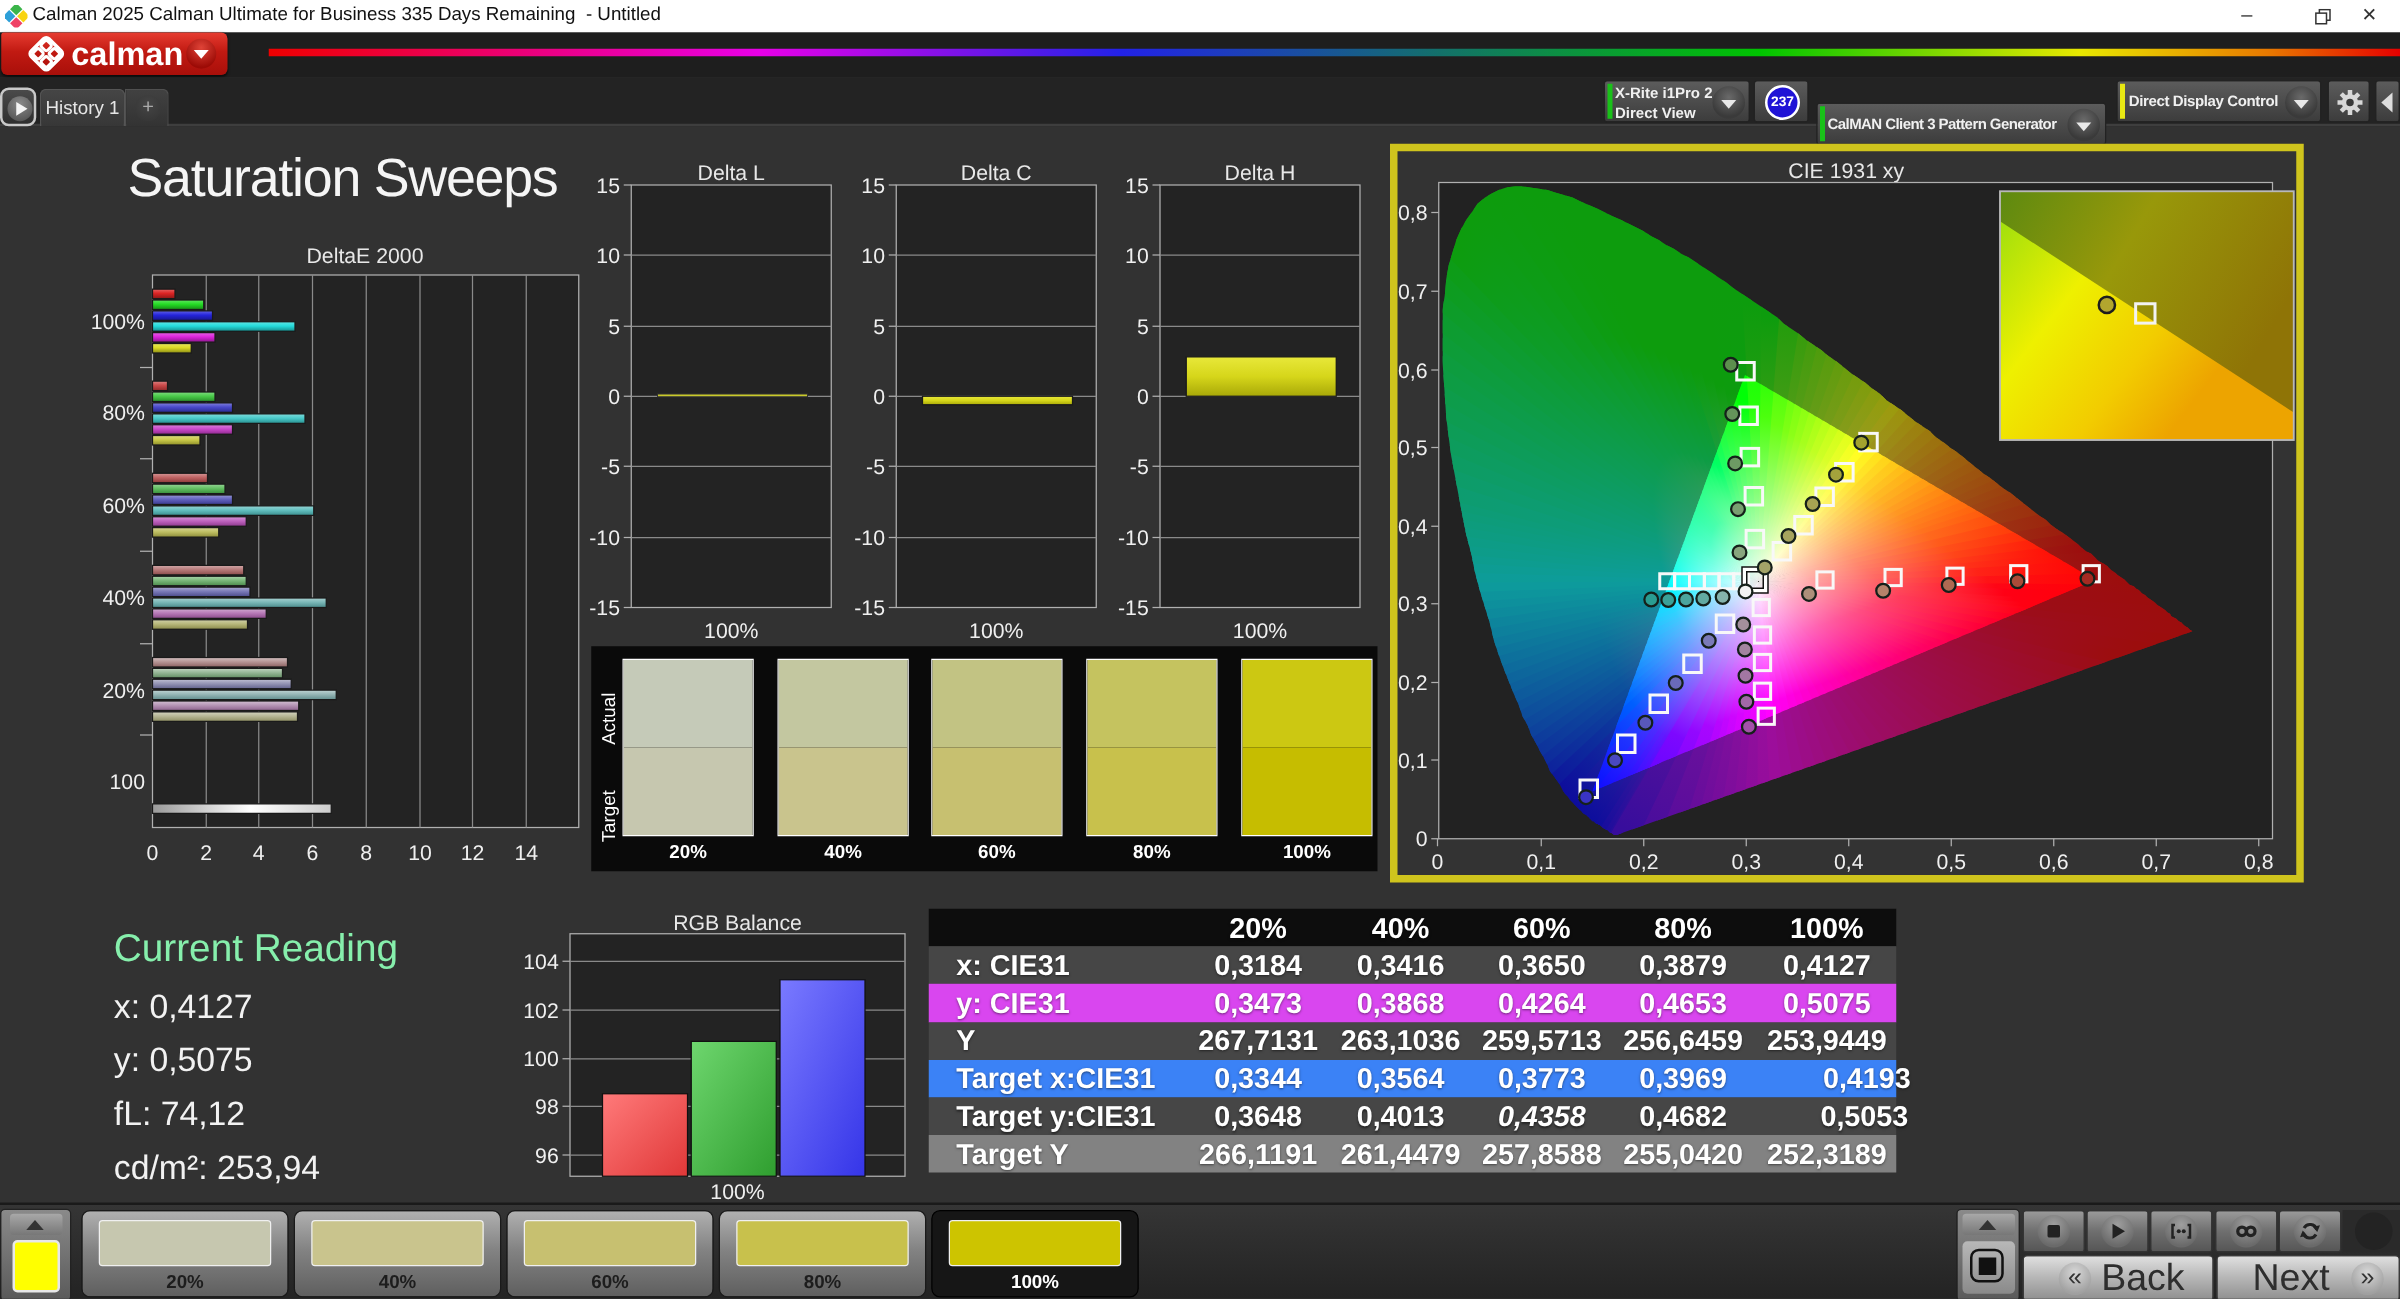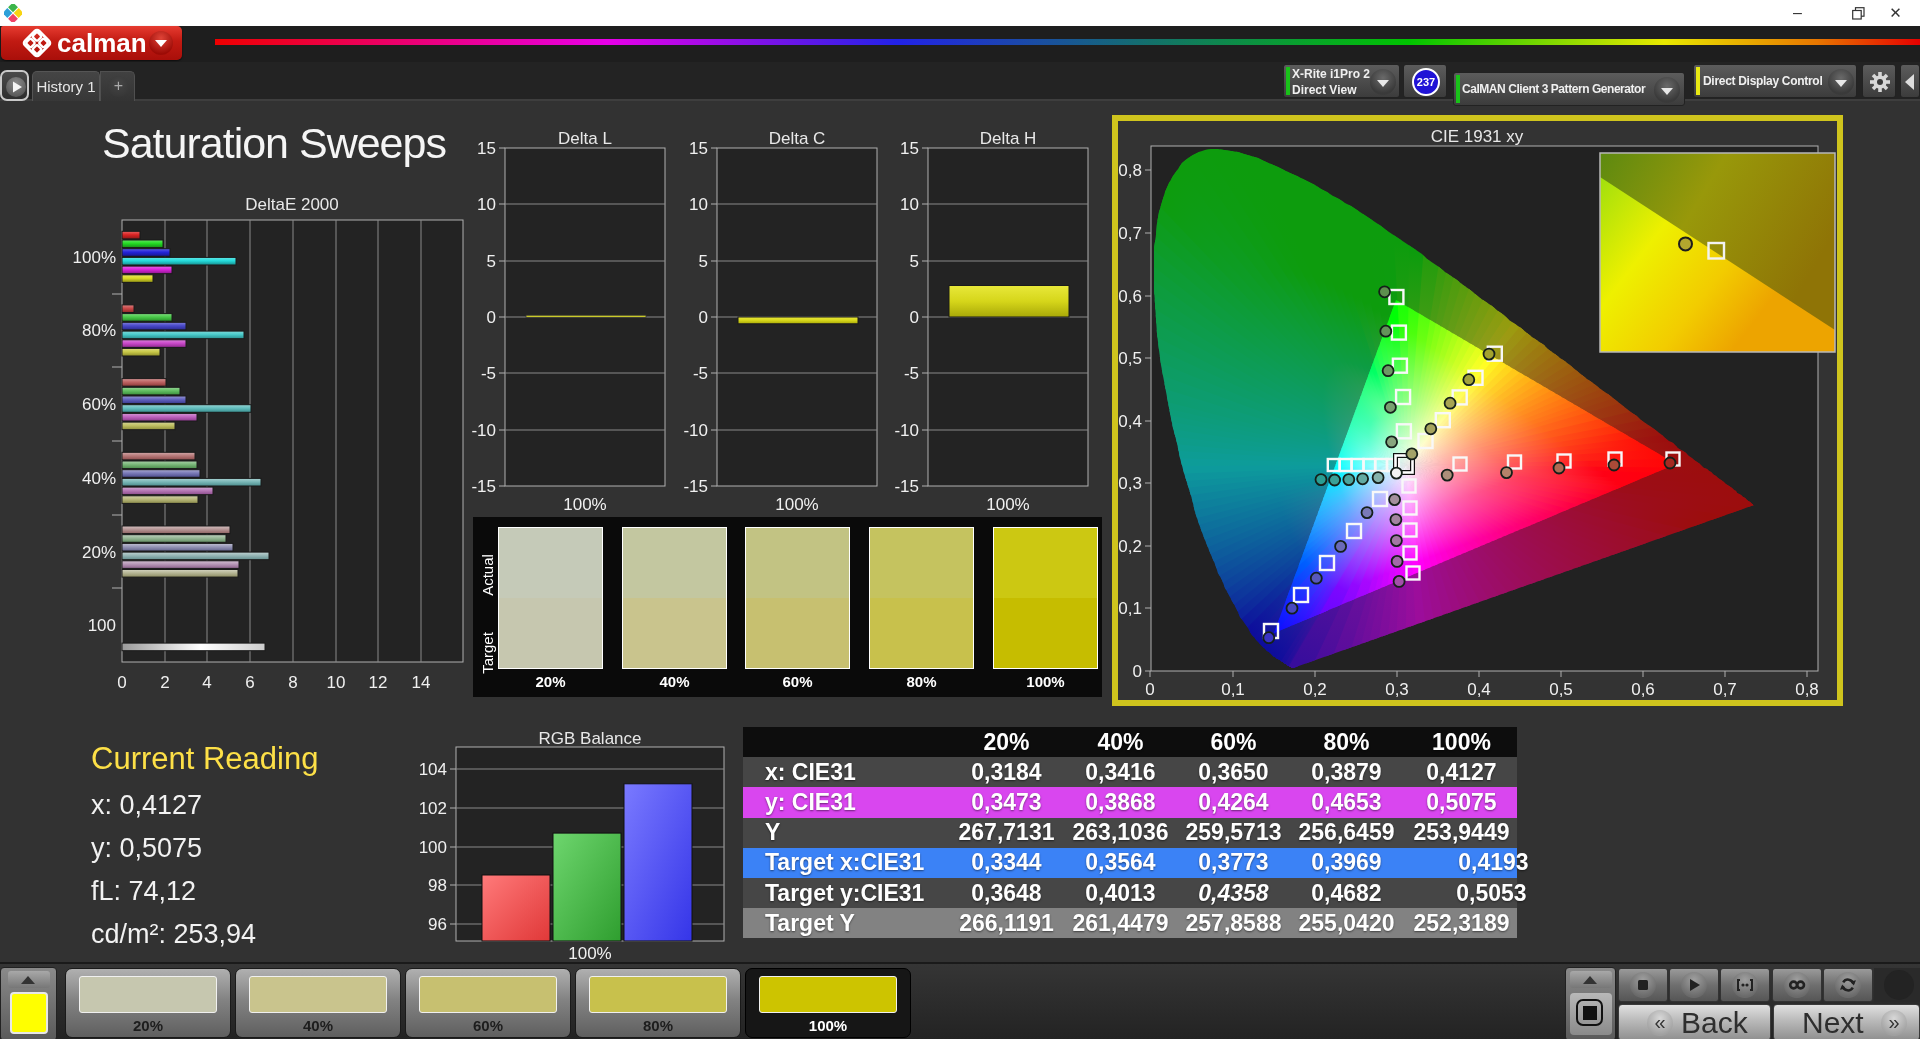--- a/index.html
+++ b/index.html
@@ -38,21 +38,21 @@
 
 .drop { position:absolute; background:linear-gradient(#5c5c5c,#3c3c3c); border:1px solid #222;
   border-radius:3px; color:#f0f0f0; font-weight:bold; font-size:12px; white-space:nowrap; }
 .drop .bar { position:absolute; left:2px; top:2px; bottom:2px; width:4px; }
 .droparrow { position:absolute; width:26px; height:26px; border-radius:50%;
   background:radial-gradient(circle at 50% 35%,#6a6a6a,#3a3a3a 70%); }
 .droparrow:after { content:""; position:absolute; left:7px; top:11px;
   border-left:6px solid transparent; border-right:6px solid transparent; border-top:7px solid #e8e8e8; }
 
 
-#curread { position:absolute; left:91px; top:741px; color:#fde047; font-size:31px; }
+#curread { position:absolute; left:91px; top:741px; color:#86efac; font-size:31px; }
 .crline { position:absolute; left:91px; color:#f2f2f2; font-size:27px; }
 
 
 #dtable { position:absolute; left:743px; top:727px; width:774px; height:212px; font-weight:bold; color:#fff; }
 .trow { position:absolute; left:0; width:774px; height:30.2px; }
 .tcell { position:absolute; top:0; height:100%; display:flex; align-items:center; justify-content:center;
   font-size:23px; text-shadow:0 1px 2px rgba(0,0,0,.5); }
 .tlabel { position:absolute; left:22px; top:0; height:100%; display:flex; align-items:center; font-size:23px;
   text-shadow:0 1px 2px rgba(0,0,0,.5); }
 
@@ -79,20 +79,21 @@
 
   <div id="titlebar">
     <svg class="abs" style="left:4px;top:4px" width="18" height="18" viewBox="0 0 18 18">
       <g transform="translate(9,9)">
         <rect x="-7.5" y="-7.5" width="7" height="7" fill="#3bb54a" transform="rotate(45)"></rect>
         <rect x="0.5" y="-7.5" width="7" height="7" fill="#f8d411" transform="rotate(45)"></rect>
         <rect x="-7.5" y="0.5" width="7" height="7" fill="#2d9fd8" transform="rotate(45)"></rect>
         <rect x="0.5" y="0.5" width="7" height="7" fill="#ef4266" transform="rotate(45)"></rect>
       </g>
     </svg>
+    <div id="titletext">Calman 2025 Calman Ultimate for Business 335 Days Remaining&nbsp; - Untitled</div>
     <div class="winbtn" style="right:100px;font-size:16px;">–</div>
     <svg class="abs" style="right:55px;top:7px" width="13" height="13" viewBox="0 0 13 13" fill="none" stroke="#333" stroke-width="1.2">
         <rect x="3.5" y="0.7" width="8.5" height="8.5"></rect>
         <rect x="0.7" y="3.5" width="8.5" height="8.5" fill="#fff"></rect>
       </svg>
     <div class="winbtn" style="right:2px;font-size:15px;">✕</div>
   </div>
 
   <div id="toolbar">
     <div id="calmanbtn">
@@ -133,21 +134,21 @@
   </div>
 
   <div class="drop" style="left:1283px;top:64px;width:117px;height:34px;">
     <div class="bar" style="background:#19c119;"></div>
     <div style="position:absolute;left:8px;top:1px;line-height:16px;">X-Rite i1Pro 2<br>Direct View</div>
     <div class="droparrow" style="right:3px;top:4px;"></div>
   </div>
   <div class="drop" style="left:1403px;top:64px;width:44px;height:34px;">
     <div style="position:absolute;left:8px;top:3px;width:28px;height:28px;border-radius:50%;background:#2013d6;border:2px solid #fff;color:#fff;font-size:11px;font-weight:bold;text-align:center;line-height:24px;">237</div>
   </div>
-  <div class="drop" style="left:1453px;top:72px;width:232px;height:34px;">
+  <div class="drop" style="left:1453px;top:82px;width:232px;height:34px;">
     <div class="bar" style="background:#19c119;"></div>
     <div style="position:absolute;left:8px;top:9px;letter-spacing:-0.45px;">CalMAN Client 3 Pattern Generator</div>
     <div class="droparrow" style="right:4px;top:4px;"></div>
   </div>
   <div class="drop" style="left:1693px;top:64px;width:164px;height:34px;">
     <div class="bar" style="background:#e8e813;"></div>
     <div style="position:absolute;left:9px;top:9px;letter-spacing:-0.3px;">Direct Display Control</div>
     <div class="droparrow" style="right:2px;top:4px;"></div>
   </div>
   <div class="drop" style="left:1862px;top:64px;width:34px;height:34px;">

